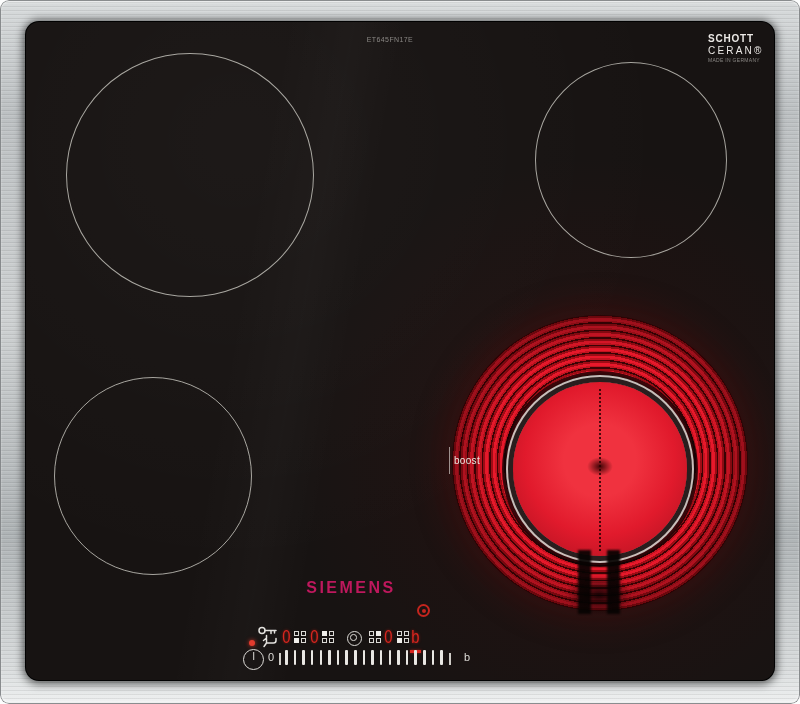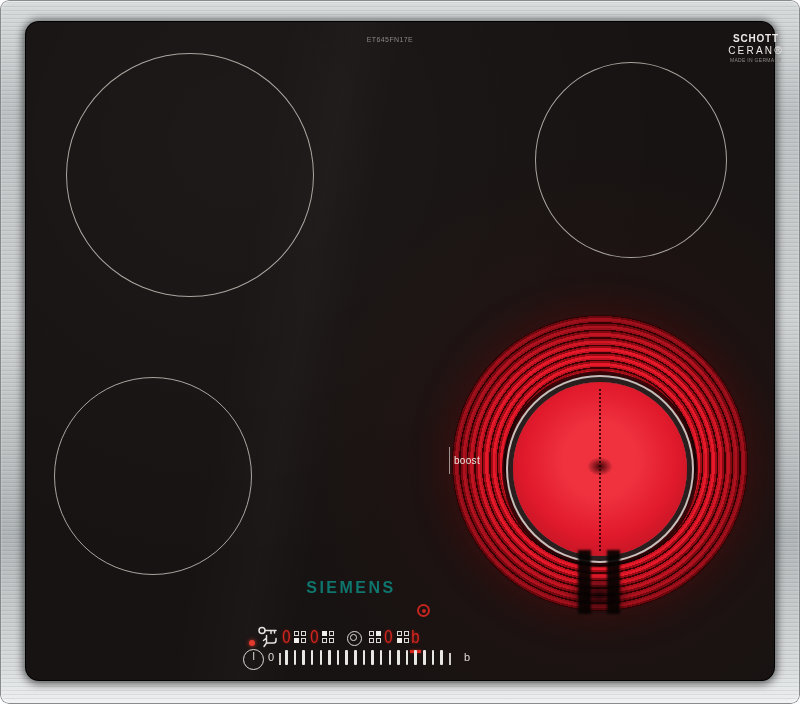--- a/index.html
+++ b/index.html
@@ -49,22 +49,22 @@
   .terminal-blob{position:absolute;left:566px;top:575px;width:66px;height:40px;
     background:radial-gradient(ellipse, rgba(5,2,2,.85), rgba(5,2,2,0) 72%);}
 
   .boost-line{position:absolute;left:449px;top:447px;width:1px;height:27px;background:rgba(235,232,226,.6);}
   .boost-label{position:absolute;left:454px;top:455px;font-size:10px;color:#eae6df;letter-spacing:.3px;}
 
   
   .model{position:absolute;left:330px;top:36px;width:120px;text-align:center;
     font-size:7px;color:#8a8784;letter-spacing:.4px;}
   .brand{position:absolute;left:294px;top:579px;width:114px;text-align:center;
-    font-size:16px;font-weight:bold;color:#0f766e;letter-spacing:2.5px;}
-  .badge{position:absolute;left:708px;top:33px;width:64px;text-align:center;color:#ece9e6;line-height:1.15;margin-left:16px;}
+    font-size:16px;font-weight:bold;color:#be185d;letter-spacing:2.5px;}
+  .badge{position:absolute;left:708px;top:33px;width:64px;text-align:left;color:#ece9e6;line-height:1.15;}
   .badge .l1{font-size:10px;font-weight:bold;letter-spacing:.8px;}
   .badge .l2{font-size:10px;letter-spacing:2.2px;}
   .badge .l3{font-size:5px;color:#8a8784;letter-spacing:.3px;margin-top:2px;}
 
   
   .led{position:absolute;left:249px;top:640px;width:6px;height:6px;border-radius:50%;
     background:#e23b2e;box-shadow:0 0 4px rgba(235,60,45,.85);}
   .keylock{position:absolute;left:257px;top:625px;}
   .seg{position:absolute;top:626px;width:13px;height:22px;text-align:center;
     font-size:19px;line-height:22px;color:#d8261f;transform:scaleX(.78);

